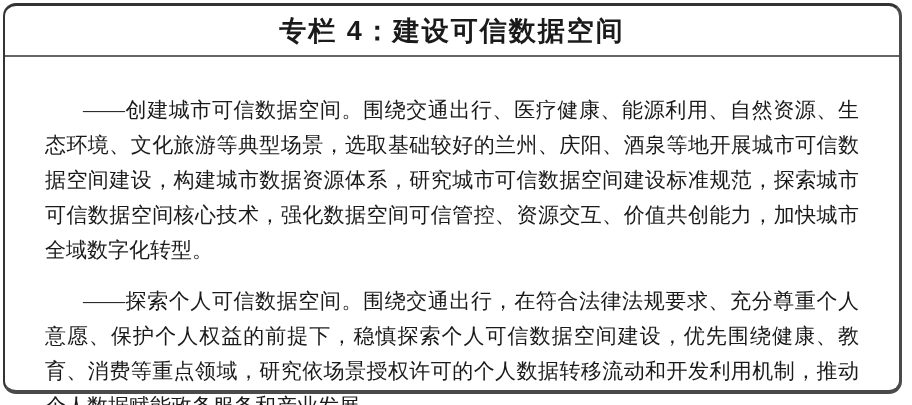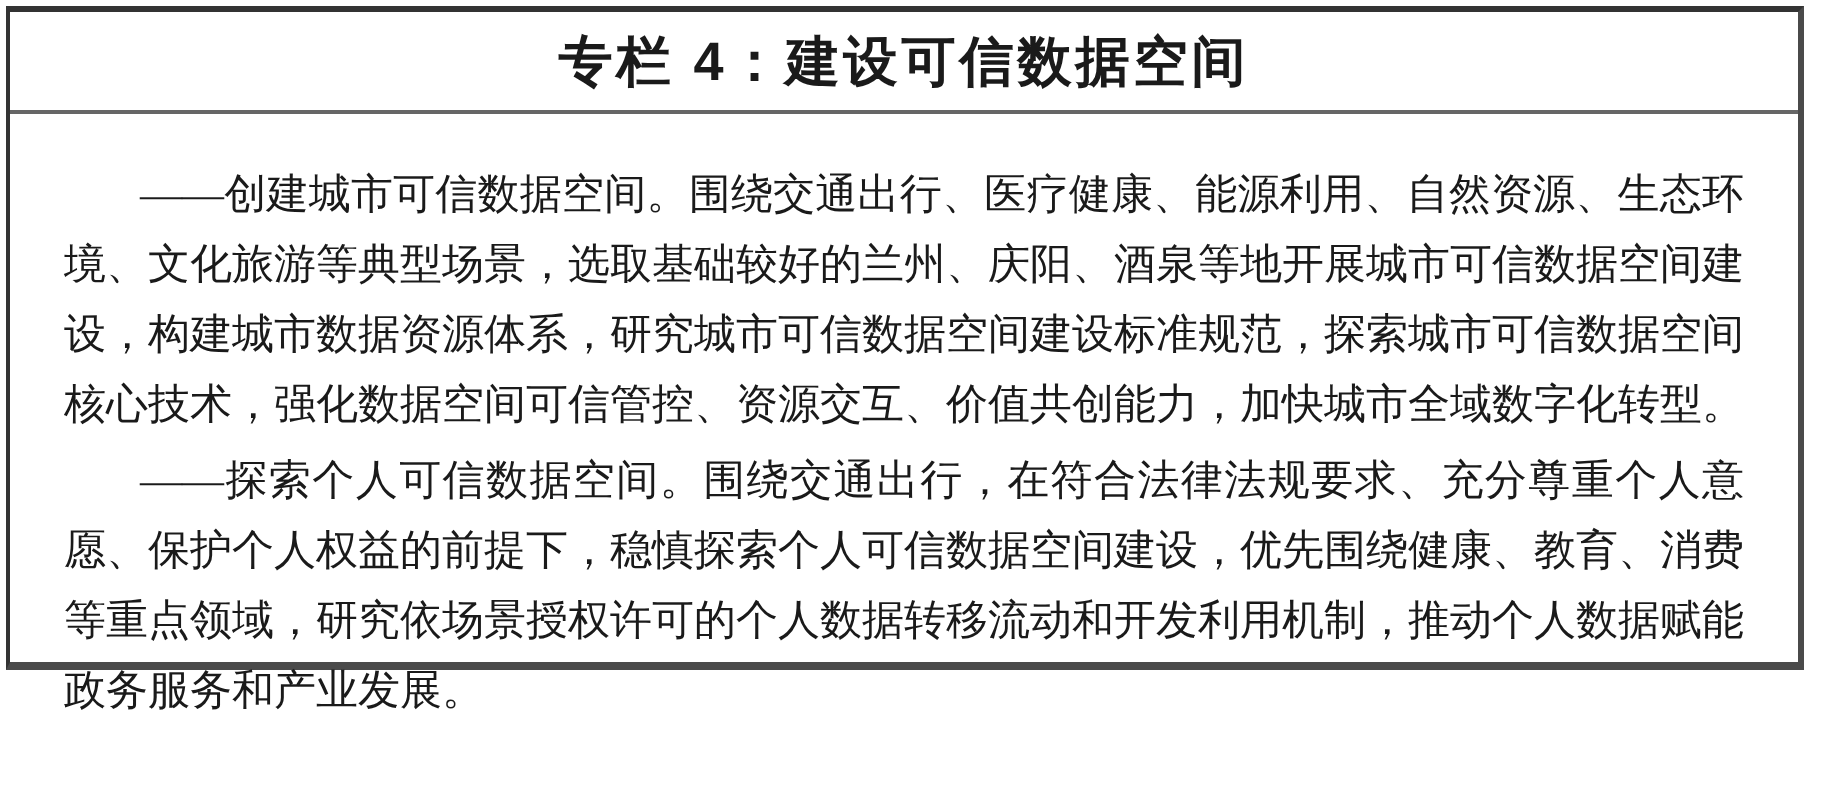--- a/index.html
+++ b/index.html
@@ -11,27 +11,28 @@
     width: 912px;
     height: 405px;
     position: relative;
     overflow: hidden;
   }
   .column-box {
     position: absolute;
     left: 3px;
     top: 3px;
     width: 899px;
-    height: 332px;
+    height: 391px;
     box-sizing: border-box;
     background: var(--background, #ffffff);
     border-top: 3px solid var(--border-dark, #333333);
     border-left: 2px solid var(--border-dark, #333333);
     border-right: 3px solid var(--border-heavy, #4a4a4a);
     border-bottom: 4px solid var(--border-heavy, #4a4a4a);
+    border-radius: 13px;
   }
   .box-title {
     height: 51px;
     box-sizing: border-box;
     border-bottom: 2px solid var(--separator, #666666);
     display: flex;
     align-items: center;
     justify-content: center;
     font-family: "Liberation Sans", "DejaVu Sans", sans-serif;
     font-weight: bold;
@@ -42,21 +43,21 @@
   .box-body {
     padding: 20px 24px 0 24px;
     font-family: "Liberation Serif", "DejaVu Serif", serif;
     font-size: 21px;
     line-height: 35px;
     color: var(--text, #1a1a1a);
     text-align: justify;
     text-justify: inter-character;
   }
   .para {
-    margin: 3px;
+    margin: 16px;
     text-indent: 38px;
   }
 </style>
 </head>
 <body>
 
 <div class="column-box">
   <div class="box-title">专栏 4：建设可信数据空间</div>
   <div class="box-body">
     <p class="para">——创建城市可信数据空间。围绕交通出行、医疗健康、能源利用、自然资源、生态环境、文化旅游等典型场景，选取基础较好的兰州、庆阳、酒泉等地开展城市可信数据空间建设，构建城市数据资源体系，研究城市可信数据空间建设标准规范，探索城市可信数据空间核心技术，强化数据空间可信管控、资源交互、价值共创能力，加快城市全域数字化转型。</p>

